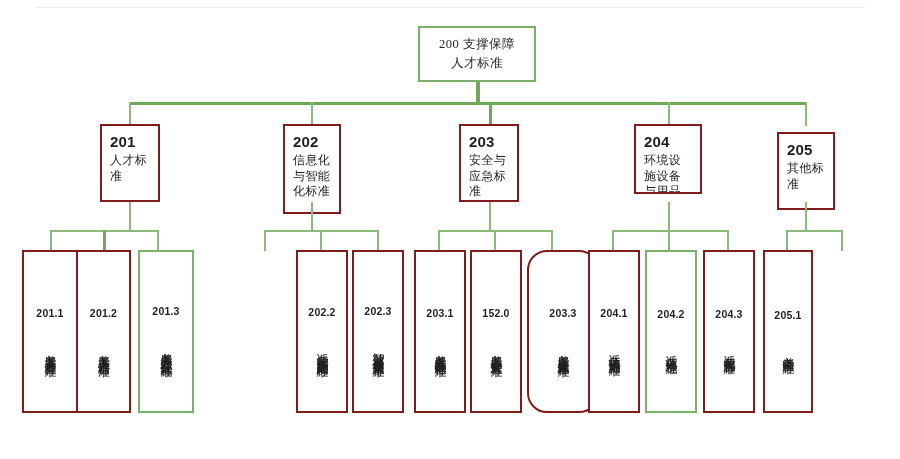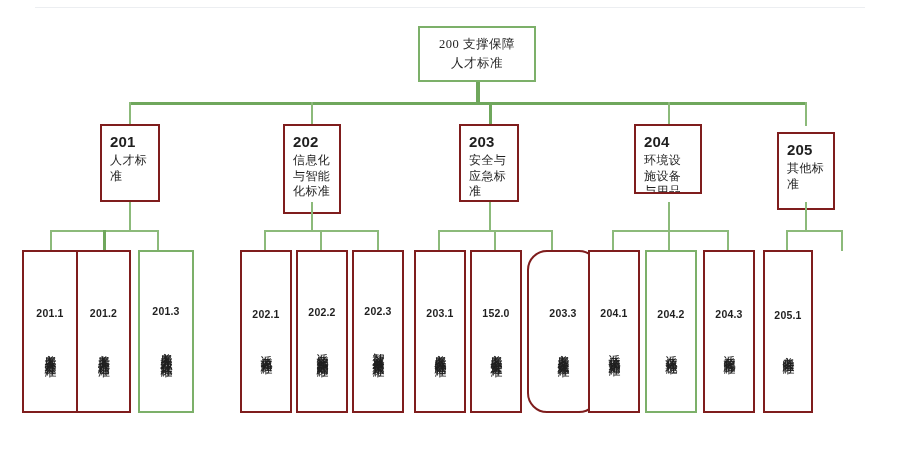--- a/index.html
+++ b/index.html
@@ -192,24 +192,20 @@
   </div>
   <div class="node node-leaf" style="left:76px; top:250px; width:55px; height:163px;">
     <span class="code">201.2</span>
     <span class="vtext">养老服务人才培训标准</span>
   </div>
   <div class="node node-leaf tall accent" style="left:138px; top:250px; width:56px; height:163px;">
     <span class="code">201.3</span>
     <span class="vtext">养老服务人才职业技能标准</span>
   </div>
 
-  <div class="node node-leaf" style="left:240px; top:250px; width:52px; height:163px;">
-    <span class="code">202.1</span>
-    <span class="vtext">适老化界面标准</span>
-  </div>
   <div class="node node-leaf tall" style="left:296px; top:250px; width:52px; height:163px;">
     <span class="code">202.2</span>
     <span class="vtext">适老化智能产品通则标准</span>
   </div>
   <div class="node node-leaf tall" style="left:352px; top:250px; width:52px; height:163px;">
     <span class="code">202.3</span>
     <span class="vtext">智慧健康养老信息技术标准</span>
   </div>
 
   <div class="node node-leaf" style="left:414px; top:250px; width:52px; height:163px;align-items:center;">

